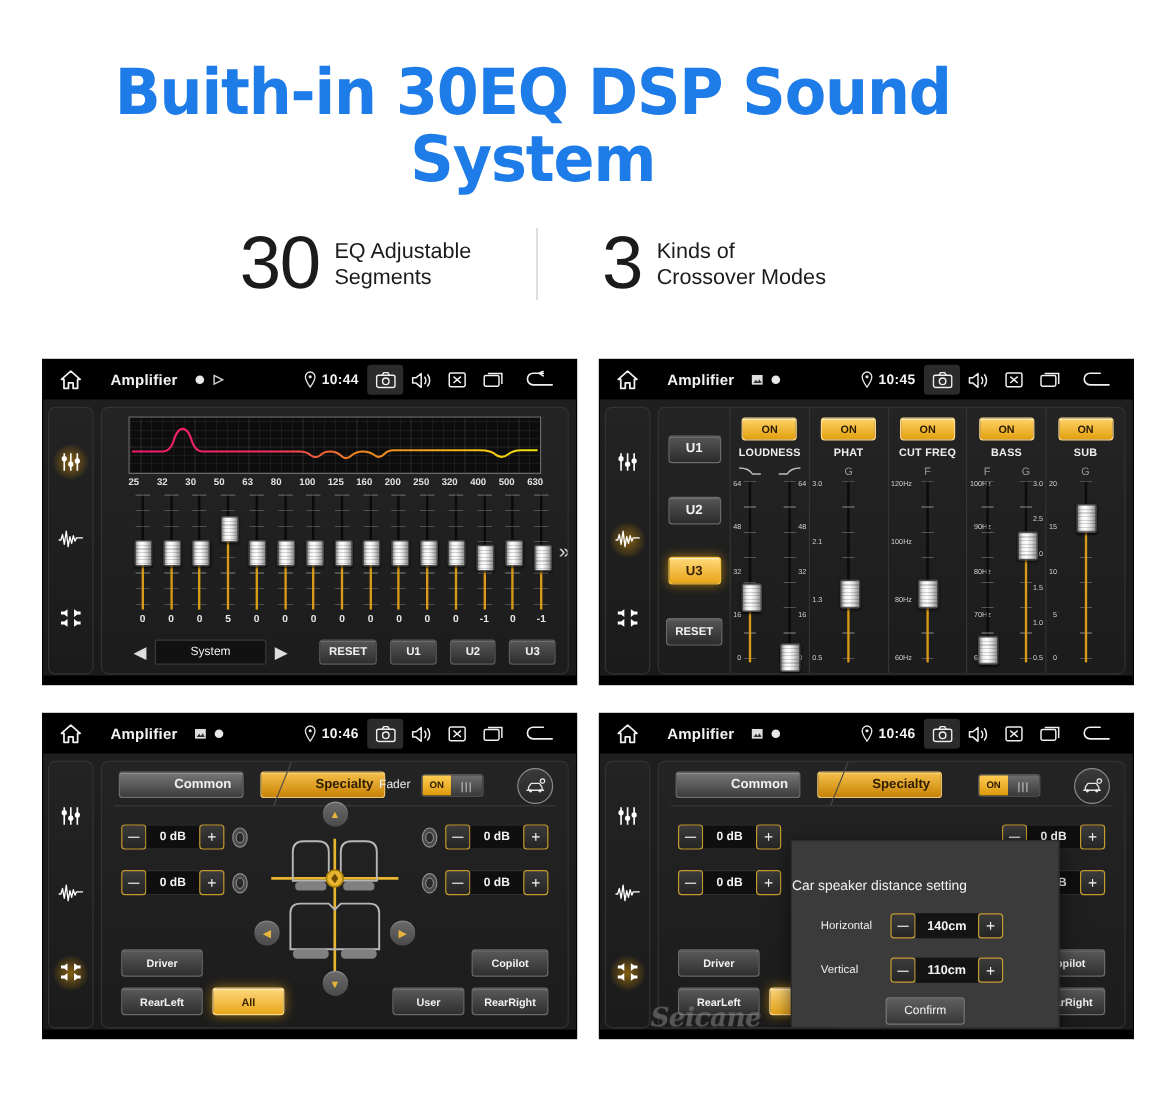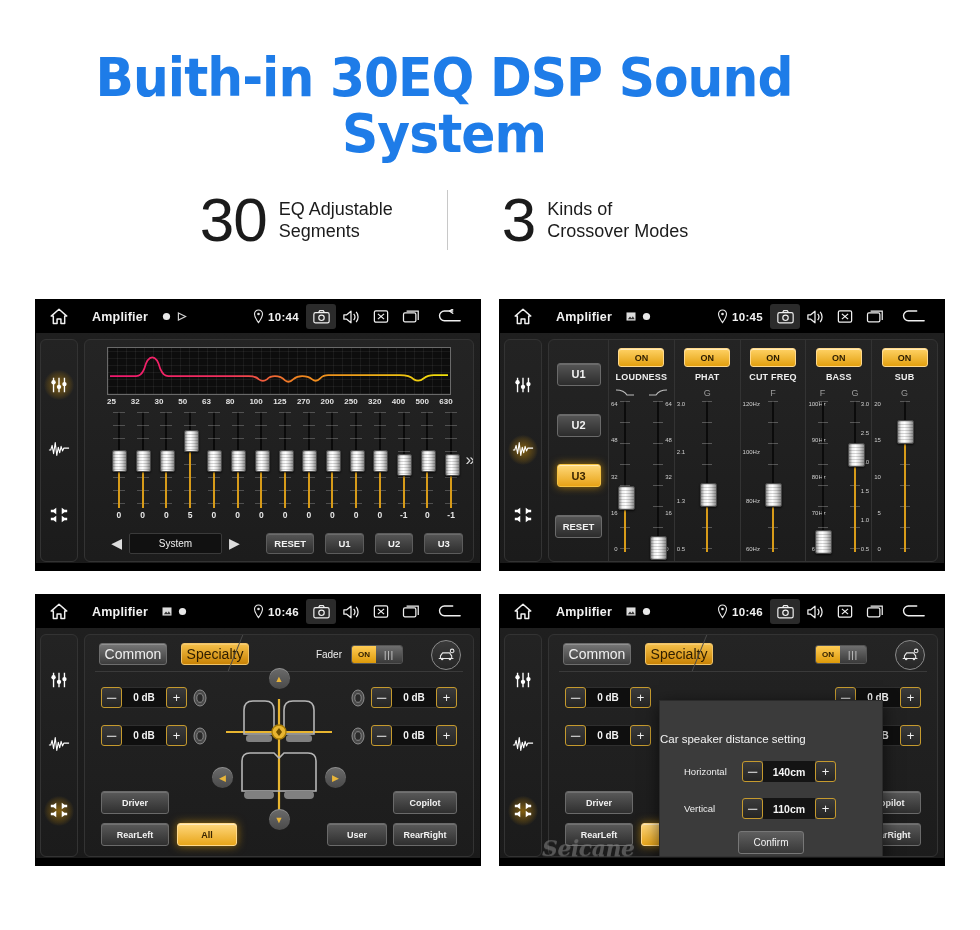--- a/index.html
+++ b/index.html
@@ -235,24 +235,25 @@
       repeating-linear-gradient(180deg,rgba(0,0,0,.16) 0 1px,transparent 1px 3px),
       linear-gradient(90deg,#8d8d8d 0%,#efefef 22%,#ffffff 44%,#d8d8d8 70%,#8a8a8a 100%);
     box-shadow:0 1px 2px rgba(0,0,0,.7);
   }
 
   
   .fd-tabs{position:absolute;left:14px;top:8px;display:flex;gap:14px;}
   .tab{
     width:66px;height:20px;border-radius:3px;
     display:flex;align-items:center;justify-content:center;
-    font-size:14px;font-weight:normal;color:#f0f0f0;
+    font-size:11px;font-weight:bold;color:#f0f0f0;
     border:1px solid #6d6d6d;
     background:linear-gradient(180deg,#777,#3c3c3c);
     box-shadow:inset 0 1px 0 rgba(255,255,255,.2);
+    padding-left:36px;
   }
   .tab.sel{
     background:linear-gradient(180deg,#f5c04a,#c98305);
     border-color:#f0c367;color:#2e1d00;
   }
   .fd-diag{
     position:absolute;left:150px;top:0;width:70px;height:36px;
     border-left:1px solid #4a4a4a;transform:skewX(-22deg);
   }
   .fd-hr{position:absolute;left:10px;right:10px;top:36px;height:1px;background:#3a3a3a;}
@@ -477,21 +478,21 @@
 
           <div class="eq-freqs">
             <span>25</span>
             <span>32</span>
             <span>30</span>
             <span>50</span>
             <span>63</span>
             <span>80</span>
             <span>100</span>
             <span>125</span>
-            <span>270</span>
+            <span>160</span>
             <span>200</span>
             <span>250</span>
             <span>320</span>
             <span>400</span>
             <span>500</span>
             <span>630</span>
           </div>
 
           <div class="eq-sliders" id="eq-sliders">
               <div class="eq-col">

